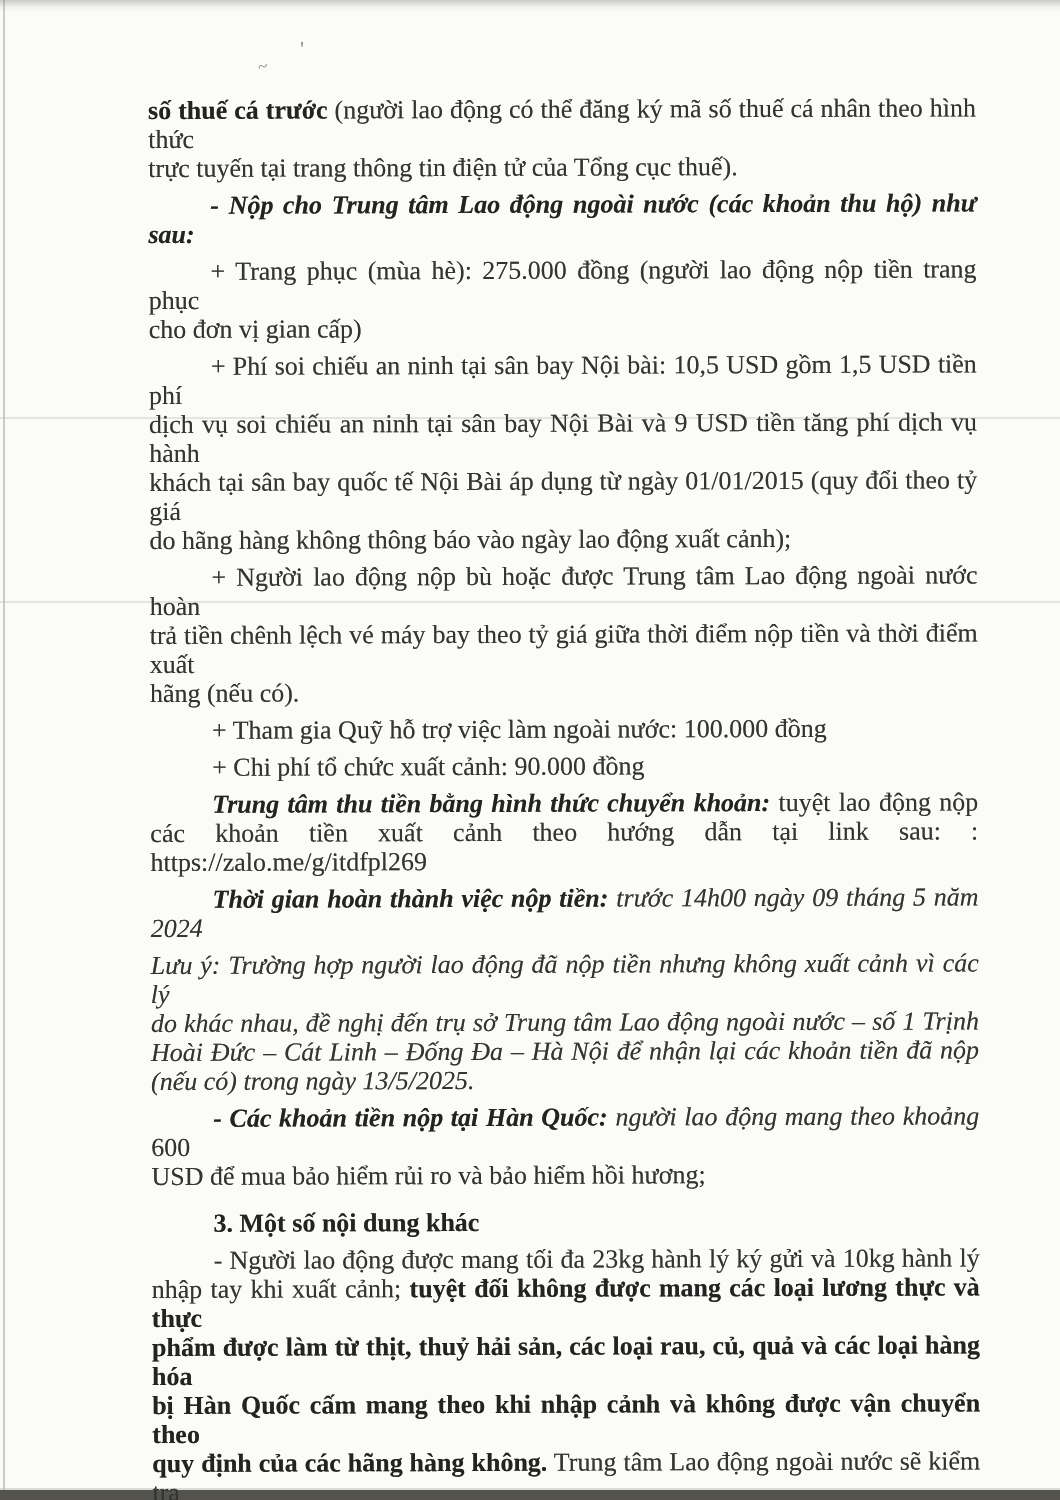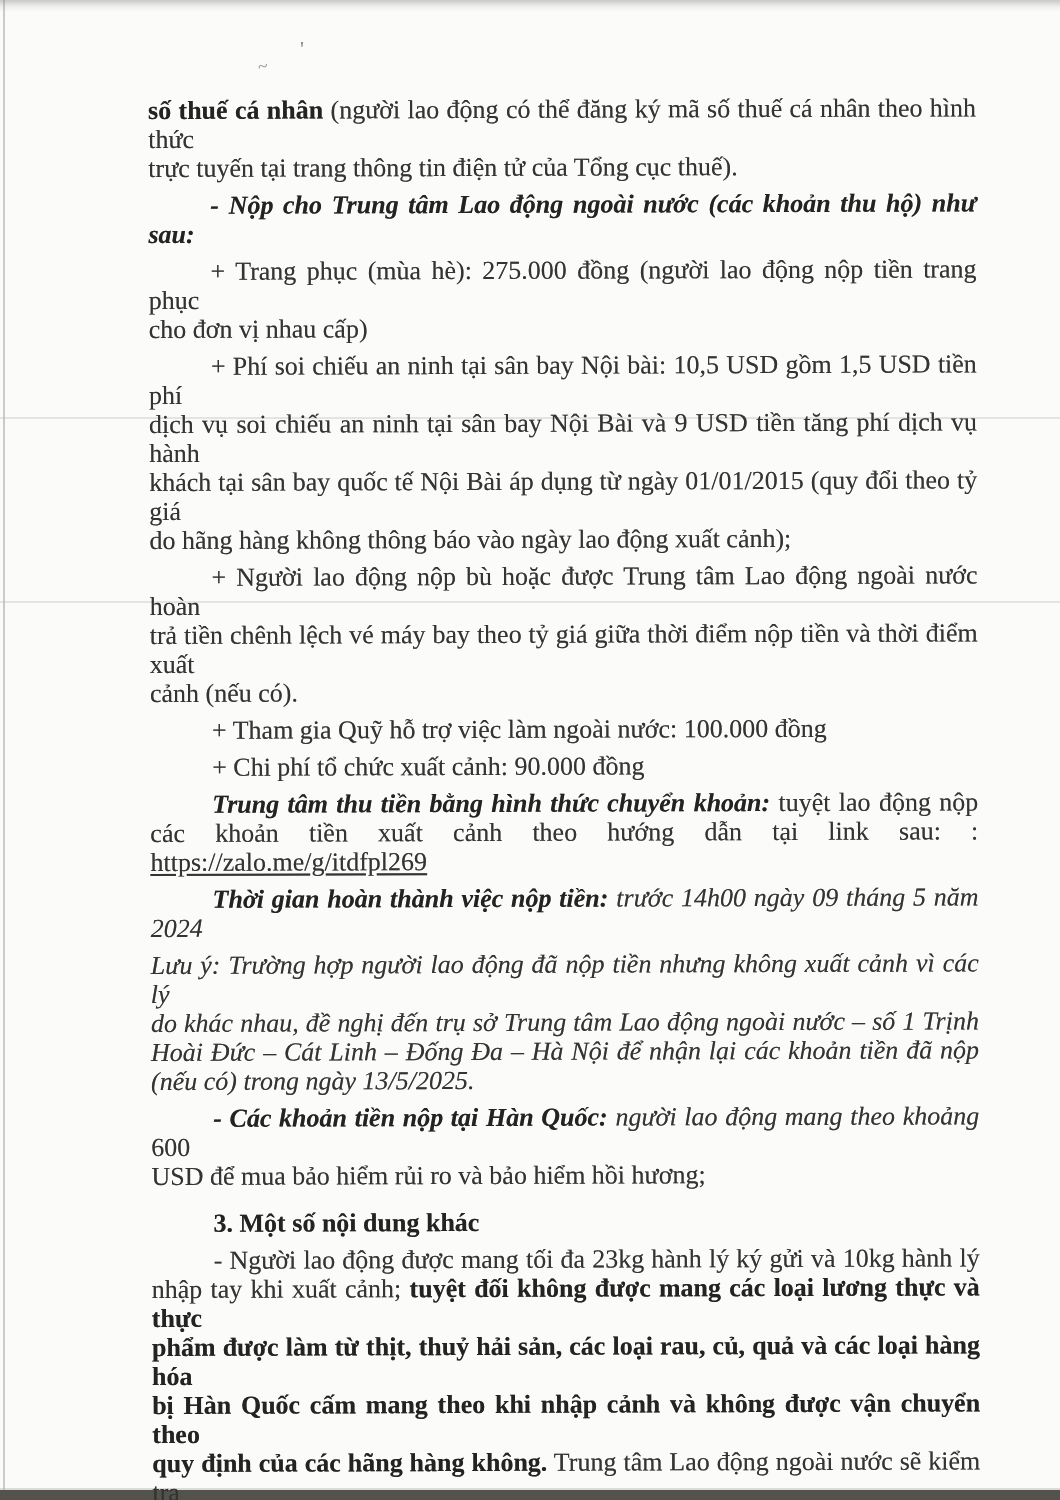--- a/index.html
+++ b/index.html
@@ -48,46 +48,46 @@
     text-shadow: 0 0 0.6px rgba(45,45,45,0.55);
   }
   .line.last { text-align-last: left; }
   .line.indent { text-indent: 62px; }
   .line.pstart { margin-top: 8px; }
   .line.gaplg { margin-top: 18px; }
   .r-normal { font-weight: normal; font-style: normal; }
   .r-bold { font-weight: bold; color: #232322; }
   .r-italic { font-style: italic; }
   .r-bolditalic { font-weight: bold; font-style: italic; color: #232322; }
-  .r-link { text-decoration: underline; text-underline-offset: 3px; }
+  .r-link { text-underline-offset: 3px; }
 </style>
 </head>
 <body>
 
 <div class="top-edge"></div>
 <div class="left-line"></div>
 <div class="streak streak-1"></div>
 <div class="streak streak-2"></div>
 <div class="speck speck-1">'</div>
 <div class="speck speck-2">~</div>
 <div class="bottom-edge"></div>
 
 <div class="doc">
-    <div class="line"><span class="r-bold">số thuế cá nhân </span><span class="r-normal">(người lao động có thể đăng ký mã số thuế cá nhân theo hình thức</span></div>
+    <div class="line"><span class="r-bold">số thuế cá trước </span><span class="r-normal">(người lao động có thể đăng ký mã số thuế cá nhân theo hình thức</span></div>
     <div class="line last"><span class="r-normal">trực tuyến tại trang thông tin điện tử của Tổng cục thuế).</span></div>
     <div class="line indent last pstart"><span class="r-bolditalic">- Nộp cho Trung tâm Lao động ngoài nước (các khoản thu hộ) như sau:</span></div>
     <div class="line indent pstart"><span class="r-normal">+ Trang phục (mùa hè): 275.000 đồng (người lao động nộp tiền trang phục</span></div>
-    <div class="line last"><span class="r-normal">cho đơn vị nhau cấp)</span></div>
+    <div class="line last"><span class="r-normal">cho đơn vị gian cấp)</span></div>
     <div class="line indent pstart"><span class="r-normal">+ Phí soi chiếu an ninh tại sân bay Nội bài: 10,5 USD gồm 1,5 USD tiền phí</span></div>
     <div class="line"><span class="r-normal">dịch vụ soi chiếu an ninh tại sân bay Nội Bài và 9 USD tiền tăng phí dịch vụ hành</span></div>
     <div class="line"><span class="r-normal">khách tại sân bay quốc tế Nội Bài áp dụng từ ngày 01/01/2015 (quy đổi theo tỷ giá</span></div>
     <div class="line last"><span class="r-normal">do hãng hàng không thông báo vào ngày lao động xuất cảnh);</span></div>
     <div class="line indent pstart"><span class="r-normal">+ Người lao động nộp bù hoặc được Trung tâm Lao động ngoài nước hoàn</span></div>
     <div class="line"><span class="r-normal">trả tiền chênh lệch vé máy bay theo tỷ giá giữa thời điểm nộp tiền và thời điểm xuất</span></div>
-    <div class="line last"><span class="r-normal">cảnh (nếu có).</span></div>
+    <div class="line last"><span class="r-normal">hãng (nếu có).</span></div>
     <div class="line indent last pstart"><span class="r-normal">+ Tham gia Quỹ hỗ trợ việc làm ngoài nước: 100.000 đồng</span></div>
     <div class="line indent last pstart"><span class="r-normal">+ Chi phí tổ chức xuất cảnh: 90.000 đồng</span></div>
     <div class="line indent pstart"><span class="r-bolditalic">Trung tâm thu tiền bằng hình thức chuyển khoản:</span><span class="r-normal"> tuyệt lao động nộp</span></div>
     <div class="line"><span class="r-normal">các khoản tiền xuất cảnh theo hướng dẫn tại link sau: :</span></div>
     <div class="line last"><span class="r-link">https://zalo.me/g/itdfpl269</span></div>
     <div class="line indent pstart"><span class="r-bolditalic">Thời gian hoàn thành việc nộp tiền:</span><span class="r-italic"> trước 14h00 ngày 09 tháng 5 năm</span></div>
     <div class="line last"><span class="r-italic">2024</span></div>
     <div class="line pstart"><span class="r-italic">Lưu ý: Trường hợp người lao động đã nộp tiền nhưng không xuất cảnh vì các lý</span></div>
     <div class="line"><span class="r-italic">do khác nhau, đề nghị đến trụ sở Trung tâm Lao động ngoài nước – số 1 Trịnh</span></div>
     <div class="line"><span class="r-italic">Hoài Đức – Cát Linh – Đống Đa – Hà Nội để nhận lại các khoản tiền đã nộp</span></div>

